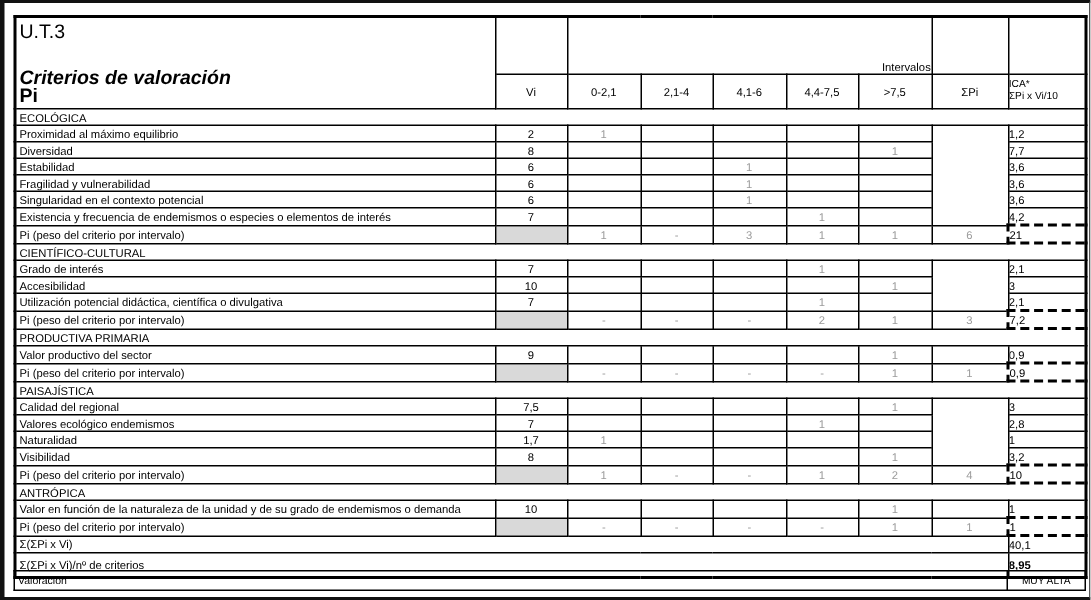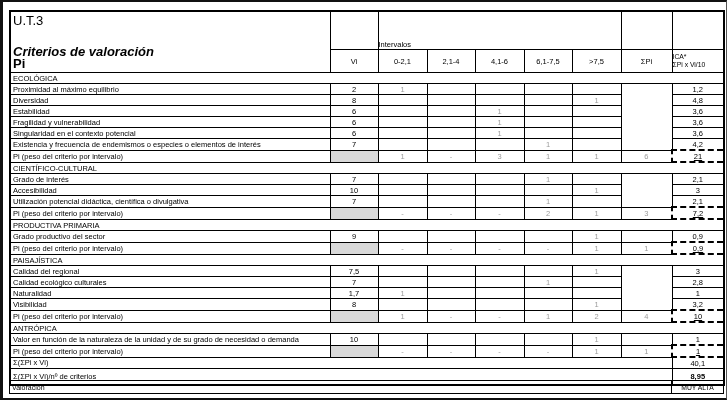--- a/index.html
+++ b/index.html
@@ -12,34 +12,34 @@
   }
   table{border-collapse:collapse;table-layout:fixed;}
   .main{position:absolute;left:6px;top:8px;width:714px;border:2px solid #000;}
   .main td,.main th{border:1px solid #000;padding:0;font-weight:normal;overflow:hidden;white-space:nowrap;}
   
   .corner{vertical-align:top;text-align:left;position:relative;height:60px;}
   .unit-title{font-size:13px;padding:1px 2px 0 2px;}
   .corner-sub{position:absolute;left:2px;bottom:13px;font-size:13px;font-weight:bold;font-style:italic;}
   .corner-pi{position:absolute;left:2px;bottom:1px;font-size:13px;font-weight:bold;}
   .hTopEmpty{height:37px;}
-  .intervals-lbl{vertical-align:bottom;text-align:left;font-size:7.5px;padding-bottom:2px;}
+  .intervals-lbl{vertical-align:bottom;text-align:right;font-size:7.5px;padding-bottom:2px;}
   .hcol{height:22px;font-size:7.5px;vertical-align:middle;}
   .ica-head{font-size:6.8px;text-align:left;padding-left:2px;line-height:8px;vertical-align:middle;}
   
   .main tbody td{height:10px;font-size:7.5px;vertical-align:middle;}
   td.section-row{font-weight:normal;padding-left:2px;}
   td.lbl{padding-left:2px;}
   td.vi{text-align:center;}
   td.vi.shaded{background:#d9d9d9;}
   td.mark{text-align:center;color:#9b9b9b;font-size:7px;}
   td.spim{background:#ffffff;}
   td.spi{text-align:center;color:#9b9b9b;font-size:7px;}
-  td.ica{text-align:center;}
-  td.ica.dashed{border:2px dashed #000;text-decoration:underline;}
+  td.ica{}
+  td.ica.dashed{border:2px dashed #000;}
   tr.grand-row td{height:15px;}
   td.grand{font-weight:bold;font-size:11px;}
   
   .foot{position:absolute;left:6px;top:378px;width:714px;}
   .foot td{border:1px solid #000;height:12px;font-size:7px;padding:0;}
   .foot td.flbl{padding-left:2px;}
   .foot td.fval{text-align:center;font-size:6.8px;}
 </style>
 </head>
 <body>
@@ -68,21 +68,21 @@
         <td class="hTopEmpty"></td>
         <td class="intervals-lbl" colspan="5">Intervalos</td>
         <td class="hTopEmpty"></td>
         <td class="hTopEmpty"></td>
       </tr>
       <tr>
         <th class="hcol">Vi</th>
         <th class="hcol">0-2,1</th>
         <th class="hcol">2,1-4</th>
         <th class="hcol">4,1-6</th>
-        <th class="hcol">6,1-7,5</th>
+        <th class="hcol">4,4-7,5</th>
         <th class="hcol">&gt;7,5</th>
         <th class="hcol">ΣPi</th>
         <th class="ica-head">
           <div>ICA*</div>
           <div>ΣPi x Vi/10</div>
         </th>
       </tr>
     </thead>
     <tbody id="tbody">
         <tr>
@@ -100,21 +100,21 @@
           <td class="ica">1,2</td>
         </tr>
         <tr>
           <td class="lbl">Diversidad</td>
           <td class="vi">8</td>
           <td class="mark"></td>
           <td class="mark"></td>
           <td class="mark"></td>
           <td class="mark"></td>
           <td class="mark">1</td>
-          <td class="ica">4,8</td>
+          <td class="ica">7,7</td>
         </tr>
         <tr>
           <td class="lbl">Estabilidad</td>
           <td class="vi">6</td>
           <td class="mark"></td>
           <td class="mark"></td>
           <td class="mark">1</td>
           <td class="mark"></td>
           <td class="mark"></td>
           <td class="ica">3,6</td>
@@ -202,21 +202,21 @@
           <td class="mark">-</td>
           <td class="mark">2</td>
           <td class="mark">1</td>
           <td class="spi">3</td>
           <td class="ica dashed">7,2</td>
         </tr>
         <tr>
           <td class="section-row" colspan="9">PRODUCTIVA PRIMARIA</td>
         </tr>
         <tr>
-          <td class="lbl">Grado productivo del sector</td>
+          <td class="lbl">Valor productivo del sector</td>
           <td class="vi">9</td>
           <td class="mark"></td>
           <td class="mark"></td>
           <td class="mark"></td>
           <td class="mark"></td>
           <td class="mark">1</td>
           <td class="spim" rowspan="1"></td>
           <td class="ica">0,9</td>
         </tr>
         <tr>
@@ -238,21 +238,21 @@
           <td class="vi">7,5</td>
           <td class="mark"></td>
           <td class="mark"></td>
           <td class="mark"></td>
           <td class="mark"></td>
           <td class="mark">1</td>
           <td class="spim" rowspan="4"></td>
           <td class="ica">3</td>
         </tr>
         <tr>
-          <td class="lbl">Calidad ecológico culturales</td>
+          <td class="lbl">Valores ecológico endemismos</td>
           <td class="vi">7</td>
           <td class="mark"></td>
           <td class="mark"></td>
           <td class="mark"></td>
           <td class="mark">1</td>
           <td class="mark"></td>
           <td class="ica">2,8</td>
         </tr>
         <tr>
           <td class="lbl">Naturalidad</td>
@@ -282,21 +282,21 @@
           <td class="mark">-</td>
           <td class="mark">1</td>
           <td class="mark">2</td>
           <td class="spi">4</td>
           <td class="ica dashed">10</td>
         </tr>
         <tr>
           <td class="section-row" colspan="9">ANTRÓPICA</td>
         </tr>
         <tr>
-          <td class="lbl">Valor en función de la naturaleza de la unidad y de su grado de necesidad o demanda</td>
+          <td class="lbl">Valor en función de la naturaleza de la unidad y de su grado de endemismos o demanda</td>
           <td class="vi">10</td>
           <td class="mark"></td>
           <td class="mark"></td>
           <td class="mark"></td>
           <td class="mark"></td>
           <td class="mark">1</td>
           <td class="spim" rowspan="1"></td>
           <td class="ica">1</td>
         </tr>
         <tr>

